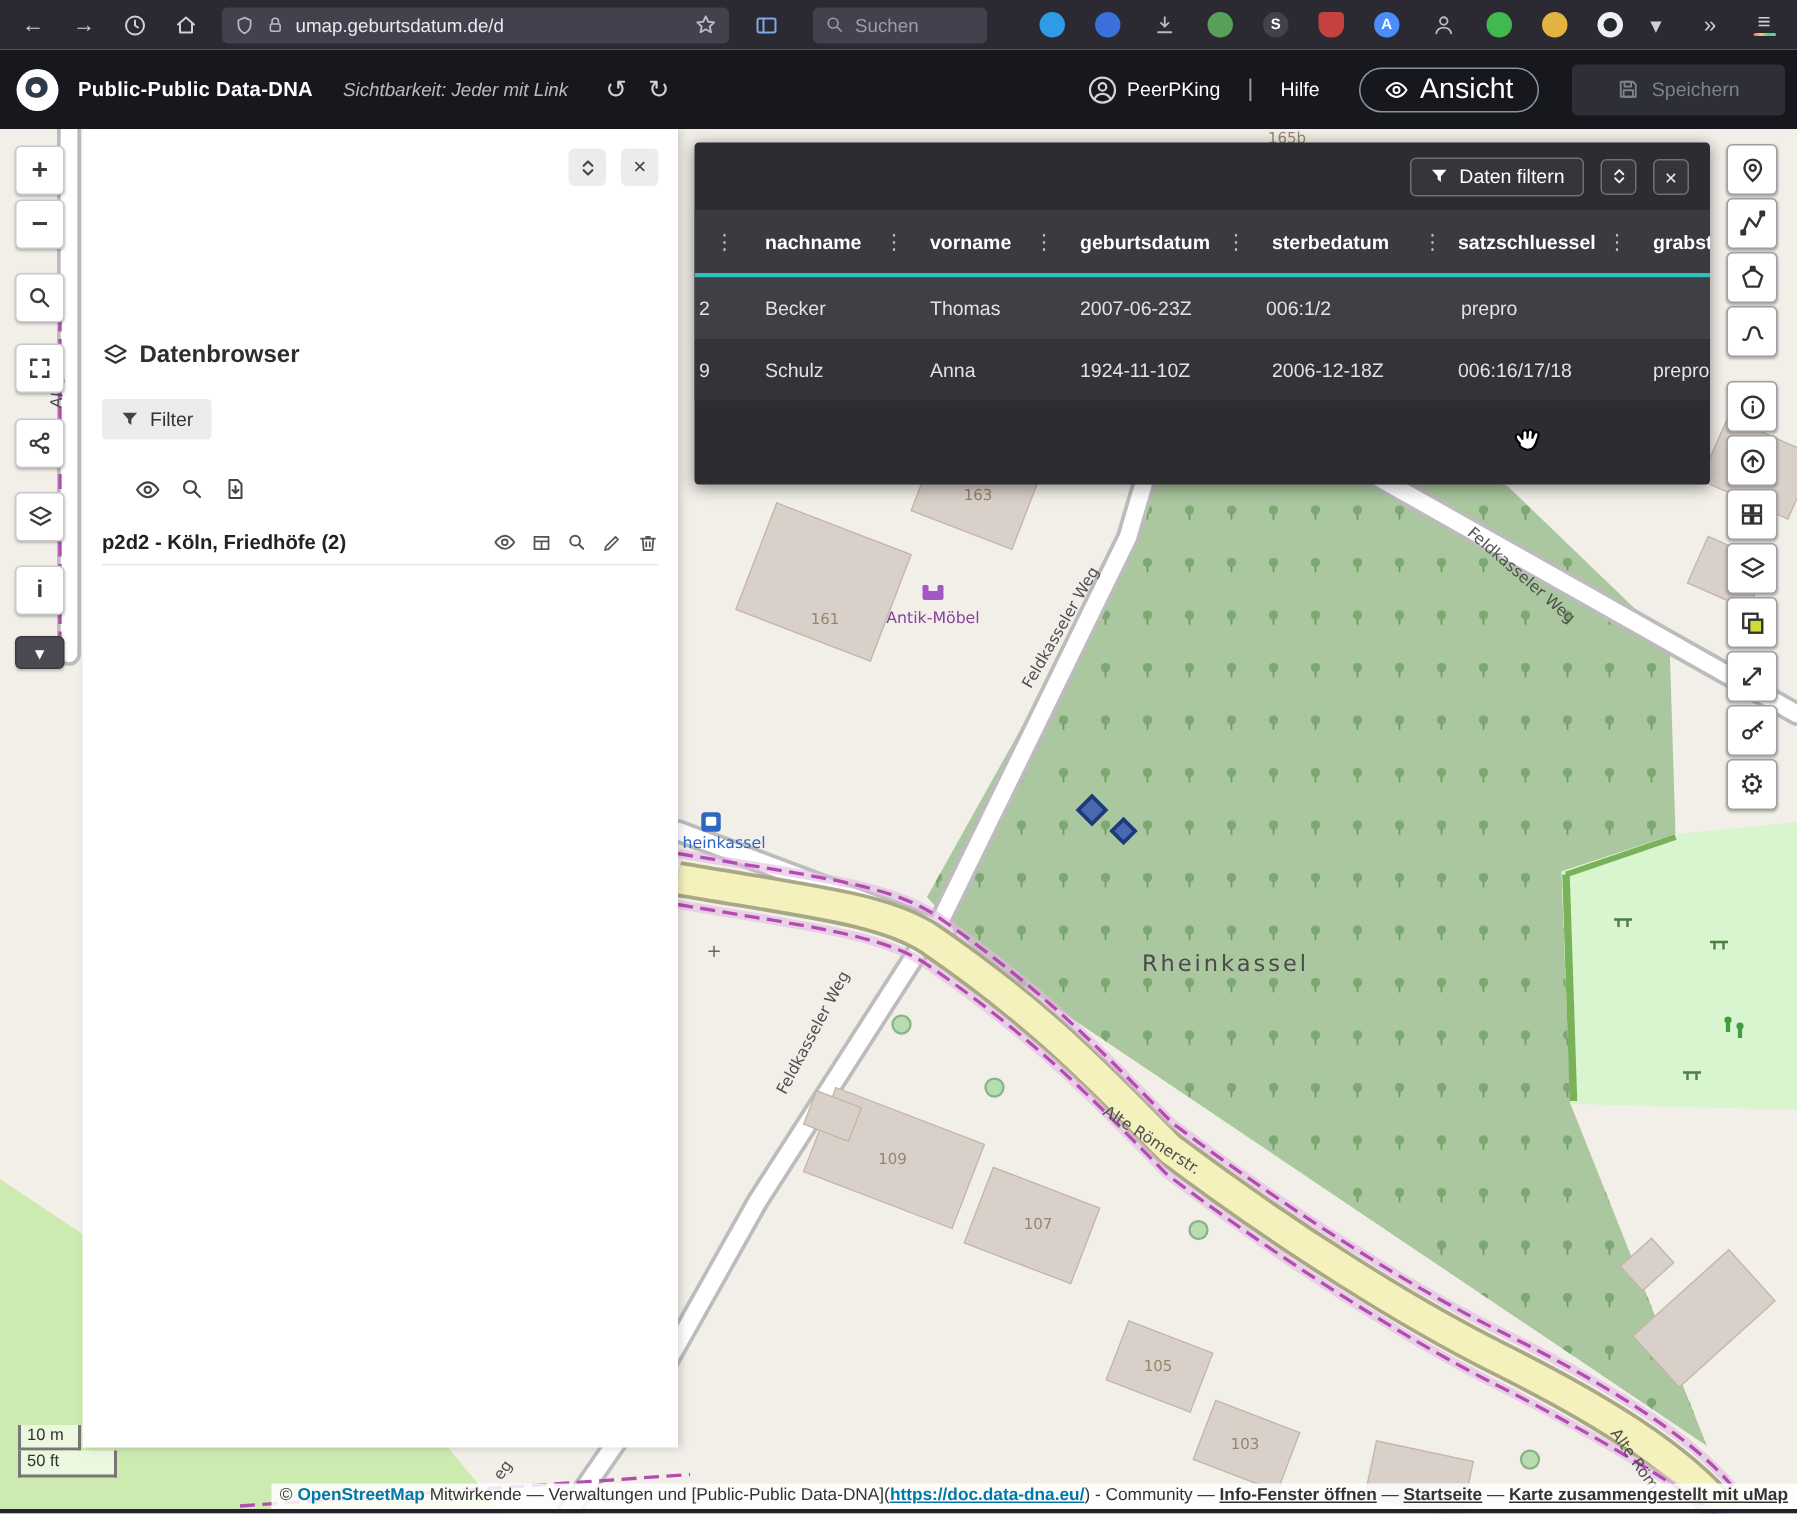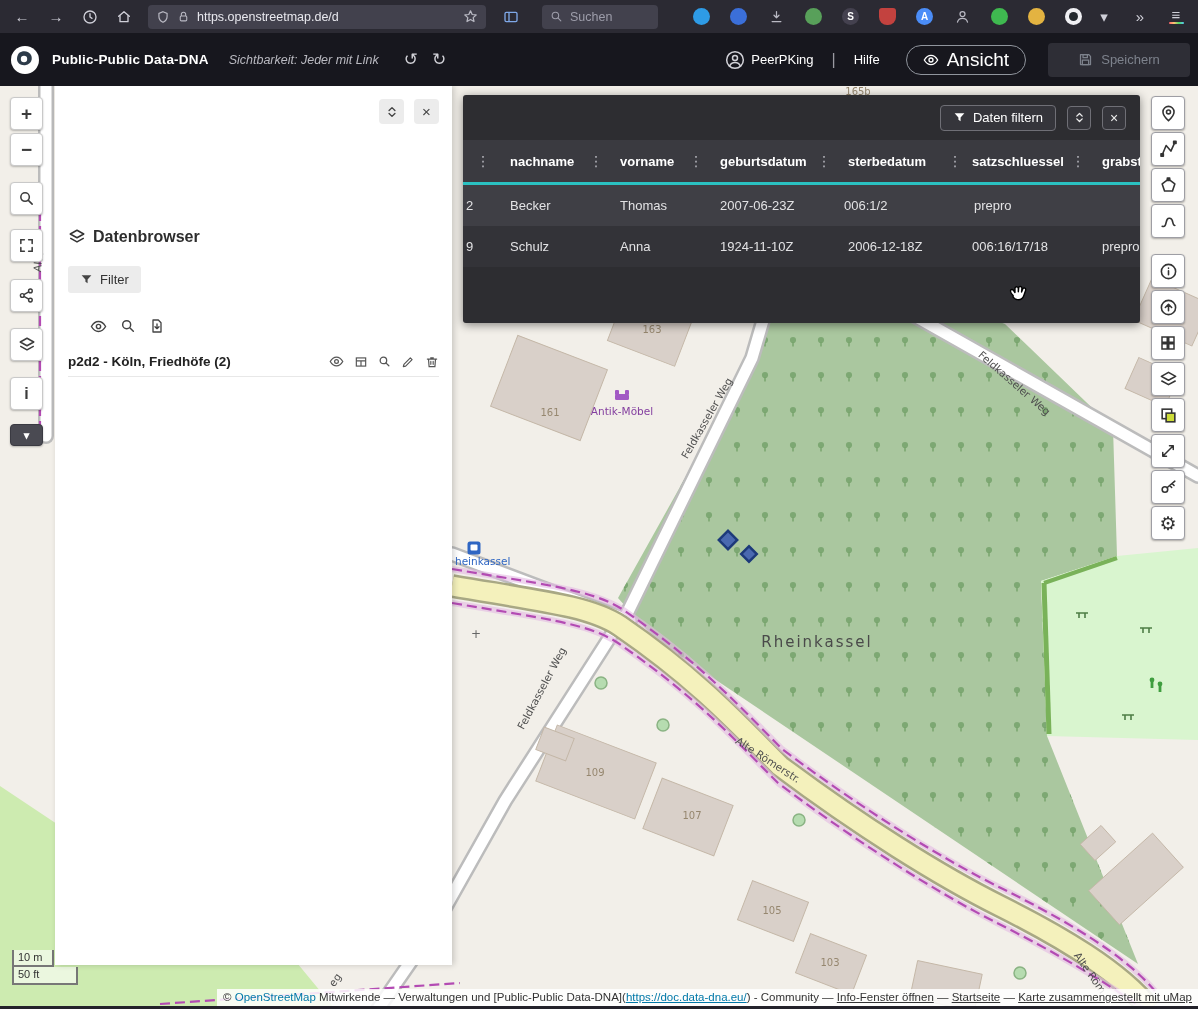--- a/index.html
+++ b/index.html
@@ -59,21 +59,21 @@
   .place { font-size:15px; fill:#4a4a4a; letter-spacing:2px; text-anchor:middle; }
 
   .scale { position:absolute; left:12px; bottom:24px; z-index:5; }
   .scale-line { background:rgba(255,255,255,.6); border:2px solid #777; border-top:none;
                 font-size:11px; color:#333; padding:1px 4px; line-height:1.25; white-space:nowrap; }
   .scale-m { width:42px; }
   .scale-ft { width:66px; }
 
   .attribution { position:absolute; right:0; bottom:3px; z-index:5; background:rgba(255,255,255,.85);
                  padding:2px 6px 3px; font-size:11.5px; color:#333; white-space:nowrap; }
-  .attribution a { color:var(--link-blue,#0078a8); text-decoration:none; }
+  .attribution a { color:var(--link-blue,#0078a8); text-decoration:none;font-weight:bold; }
   .attribution a.u { text-decoration:underline; }
   .attribution a.dk { color:#333; text-decoration:underline; }
 
   #hand-cursor { position:absolute; left:1005px; top:283px; z-index:90; pointer-events:none; }
 
   
   #left-controls { position:absolute; left:10px; top:97px; z-index:40; display:flex; flex-direction:column; }
   .ibtn { width:33px; height:33px; background:#fff; border:1px solid #c9c9c9; border-radius:4px;
           box-shadow:0 1px 2px rgba(0,0,0,.25); color:#3c3c3c; display:flex; align-items:center; justify-content:center;
           font-size:19px; font-weight:bold; }
@@ -332,21 +332,21 @@
   </div>
 
   <div class="url-bar">
     <svg class="ic" width="14" height="14" viewBox="0 0 24 24" fill="none" stroke="#b9b9c3" stroke-width="2">
         <path d="M12 3l7 3v5c0 5-3 8-7 10-4-2-7-5-7-10V6z"></path>
       </svg>
     <svg class="ic" width="13" height="13" viewBox="0 0 24 24" fill="none" stroke="#b9b9c3" stroke-width="2">
         <rect x="6" y="11" width="12" height="9" rx="2"></rect>
         <path d="M8 11V8a4 4 0 0 1 8 0v3"></path>
       </svg>
-    <span class="url-text">https.openstreetmap.de/d</span>
+    <span class="url-text">umap.geburtsdatum.de/d</span>
     <svg class="ic" width="15" height="15" viewBox="0 0 24 24" fill="none" stroke="#b9b9c3" stroke-width="2" stroke-linejoin="round">
         <path d="M12 3l2.7 5.8 6.3.7-4.7 4.3 1.3 6.2-5.6-3.2-5.6 3.2 1.3-6.2L3 9.5l6.3-.7z"></path>
       </svg>
   </div>
 
   <button class="sb-btn">
     <svg class="ic" width="16" height="16" viewBox="0 0 24 24" fill="none" stroke="currentColor" stroke-width="2">
         <rect x="3" y="5" width="18" height="14" rx="2"></rect>
         <path d="M9 5v14"></path>
       </svg>

